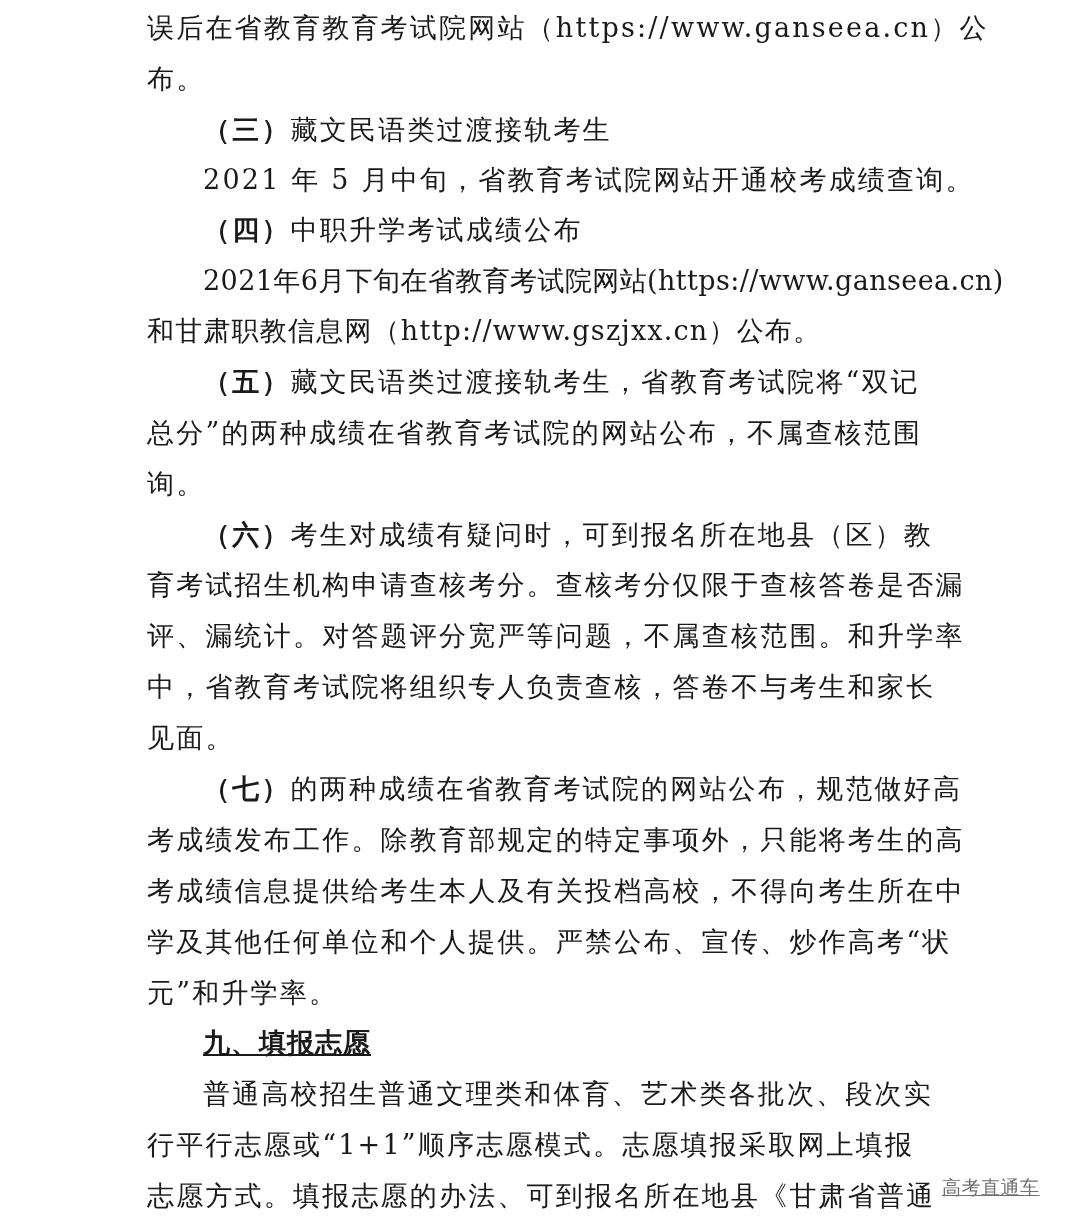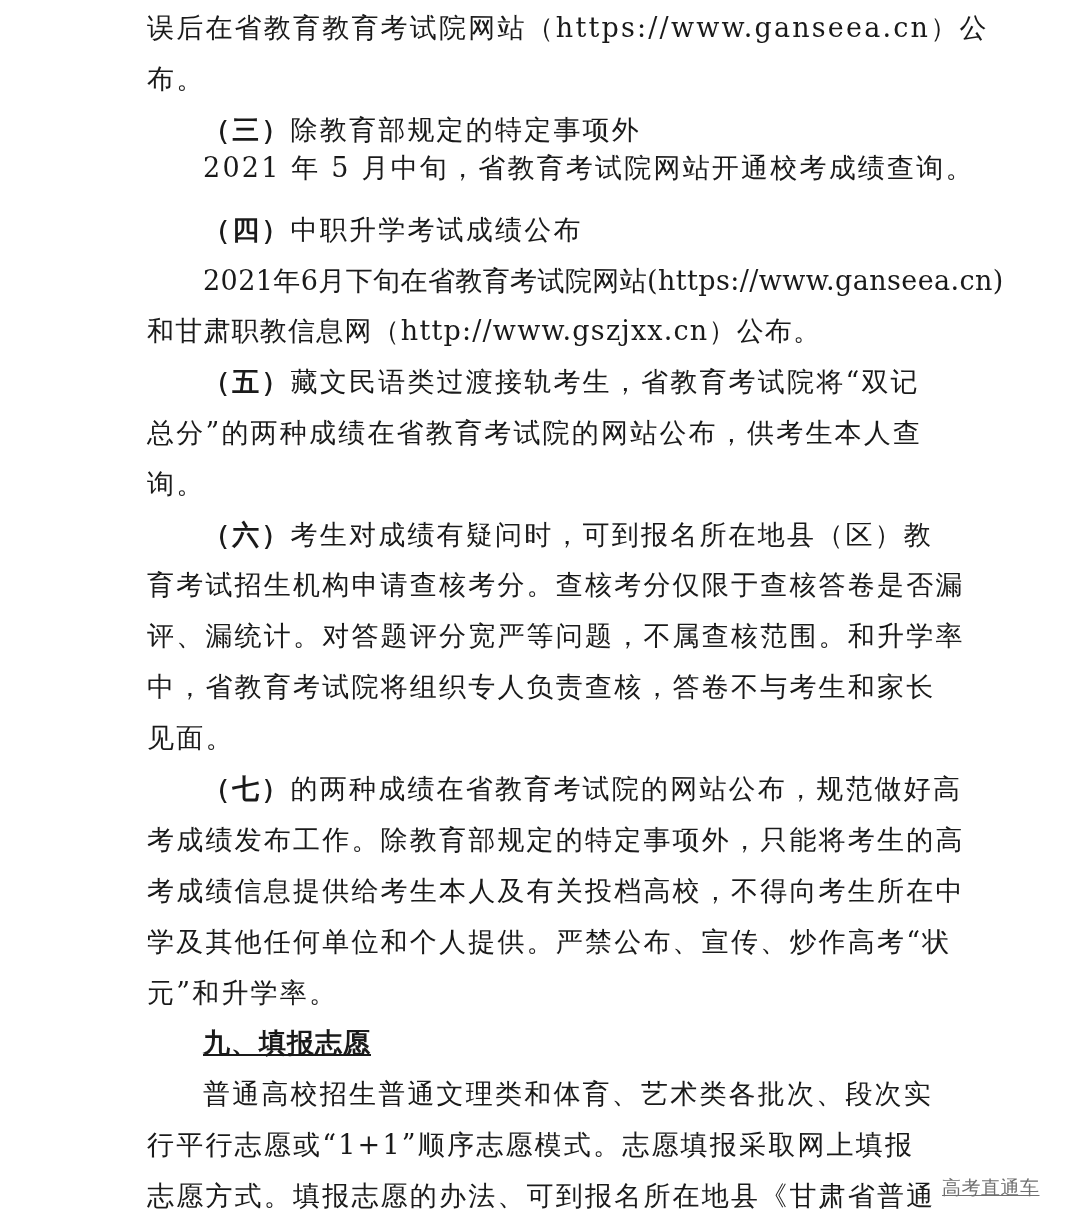--- a/index.html
+++ b/index.html
@@ -51,34 +51,34 @@
   }
 </style>
 </head>
 <body>
 
 <div class="page">
   <div class="line" style="top:2px">误后在省教育教育考试院网站（https://www.ganseea.cn）公</div>
   <div class="line" style="top:53px">布。</div>
 
   <div class="line indent" style="top:104px">
-    <span class="bold">（三）</span><span>除教育部规定的特定事项外</span>
+    <span class="bold">（三）</span><span>藏文民语类过渡接轨考生</span>
   </div>
-  <div class="line indent" style="top:142px">2021 年 5 月中旬，省教育考试院网站开通校考成绩查询。</div>
+  <div class="line indent" style="top:154px">2021 年 5 月中旬，省教育考试院网站开通校考成绩查询。</div>
 
   <div class="line indent" style="top:204px">
     <span class="bold">（四）</span><span>中职升学考试成绩公布</span>
   </div>
   <div class="line indent" style="top:255px; letter-spacing:0.4px">2021年6月下旬在省教育考试院网站(https://www.ganseea.cn)</div>
   <div class="line" style="top:305px; letter-spacing:1.2px">和甘肃职教信息网（http://www.gszjxx.cn）公布。</div>
 
   <div class="line indent" style="top:356px">
     <span class="bold">（五）</span><span>藏文民语类过渡接轨考生，省教育考试院将“双记</span>
   </div>
-  <div class="line" style="top:407px">总分”的两种成绩在省教育考试院的网站公布，供考生本人查</div>
+  <div class="line" style="top:407px">总分”的两种成绩在省教育考试院的网站公布，不属查核范围</div>
   <div class="line" style="top:458px">询。</div>
 
   <div class="line indent" style="top:509px">
     <span class="bold">（六）</span><span>考生对成绩有疑问时，可到报名所在地县（区）教</span>
   </div>
   <div class="line" style="top:559px">育考试招生机构申请查核考分。查核考分仅限于查核答卷是否漏</div>
   <div class="line" style="top:610px">评、漏统计。对答题评分宽严等问题，不属查核范围。和升学率</div>
   <div class="line" style="top:661px">中，省教育考试院将组织专人负责查核，答卷不与考生和家长</div>
   <div class="line" style="top:712px">见面。</div>
 

